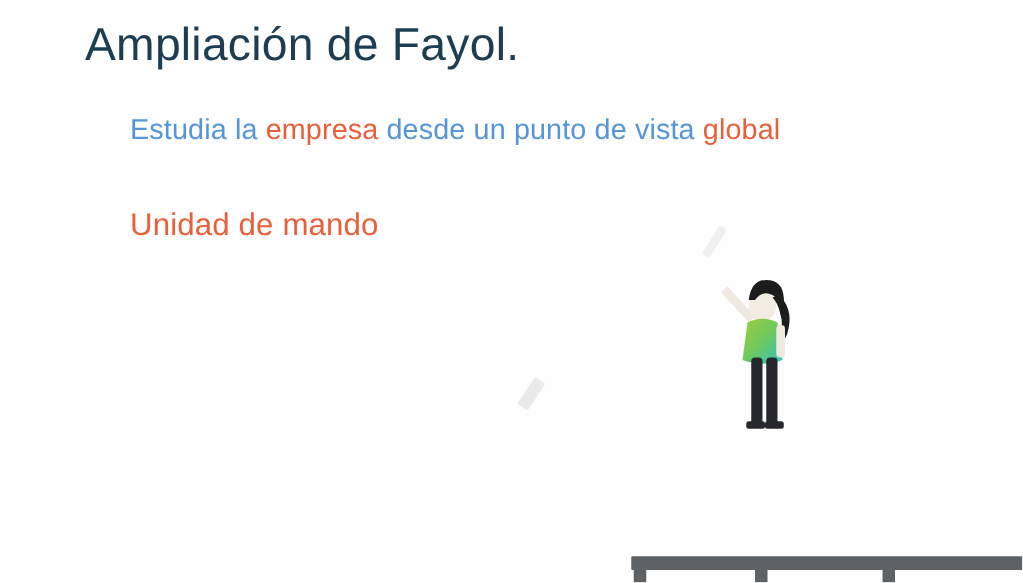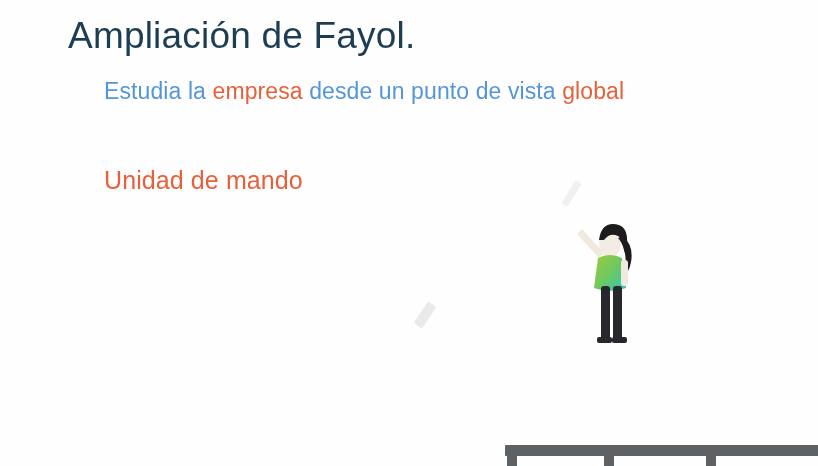--- a/index.html
+++ b/index.html
@@ -30,21 +30,21 @@
     top: 14px;
     font-size: 37px;
     line-height: 44px;
     letter-spacing: 0.2px;
     color: #1d3d52;
     white-space: nowrap;
   }
   #subtitle-line {
     position: absolute;
     left: 104px;
-    top: 76px;
+    top: 88px;
     font-size: 23px;
     line-height: 30px;
     white-space: nowrap;
     letter-spacing: 0.1px;
   }
   #subtitle-line .seg-blue { color: #5596d8; }
   #subtitle-line .seg-orange { color: #e8603a; }
   #unidad-line {
     position: absolute;
     left: 104px;

